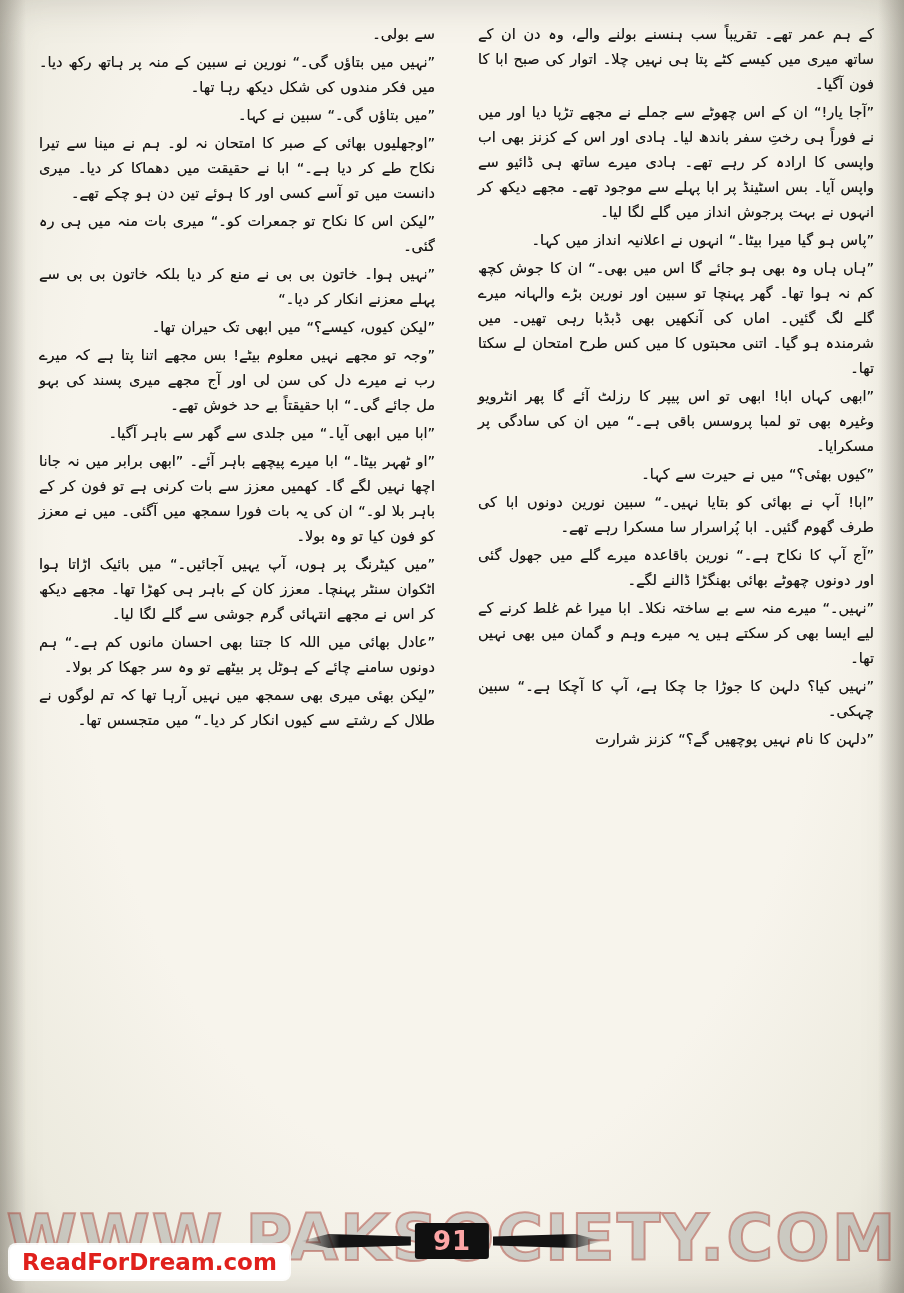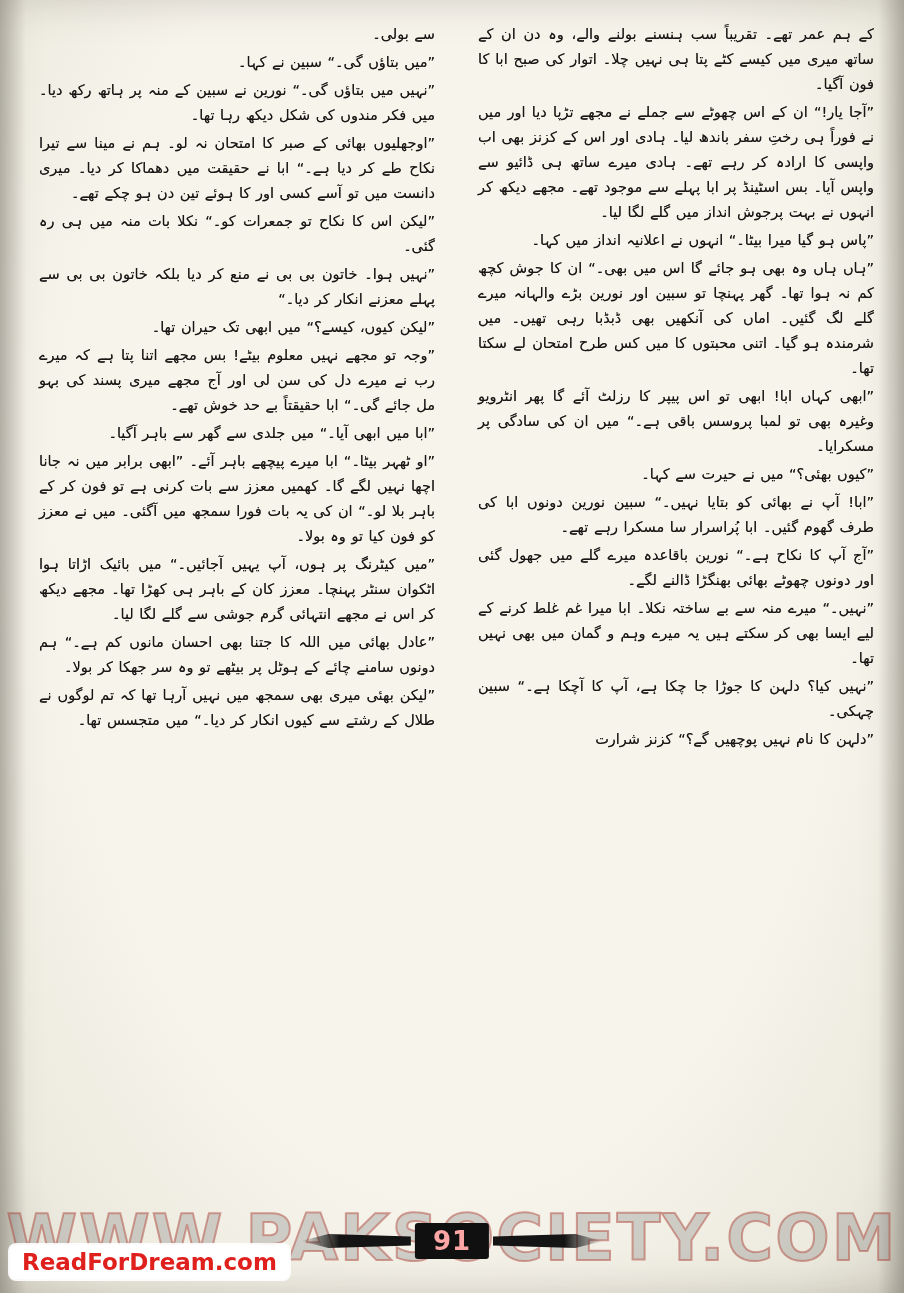--- a/index.html
+++ b/index.html
@@ -125,24 +125,24 @@
         <p>”ابھی کہاں ابا! ابھی تو اس پیپر کا رزلٹ آئے گا پھر انٹرویو وغیرہ بھی تو لمبا پروسس باقی ہے۔“ میں ان کی سادگی پر مسکرایا۔</p>
         <p>”کیوں بھئی؟“ میں نے حیرت سے کہا۔</p>
         <p>”ابا! آپ نے بھائی کو بتایا نہیں۔“ سبین نورین دونوں ابا کی طرف گھوم گئیں۔ ابا پُراسرار سا مسکرا رہے تھے۔</p>
         <p>”آج آپ کا نکاح ہے۔“ نورین باقاعدہ میرے گلے میں جھول گئی اور دونوں چھوٹے بھائی بھنگڑا ڈالنے لگے۔</p>
         <p>”نہیں۔“ میرے منہ سے بے ساختہ نکلا۔ ابا میرا غم غلط کرنے کے لیے ایسا بھی کر سکتے ہیں یہ میرے وہم و گمان میں بھی نہیں تھا۔</p>
         <p>”نہیں کیا؟ دلہن کا جوڑا جا چکا ہے، آپ کا آچکا ہے۔“ سبین چہکی۔</p>
         <p>”دلہن کا نام نہیں پوچھیں گے؟“ کزنز شرارت</p>
       </div>
     <div class="col">
         <p>سے بولی۔</p>
+        <p>”نہیں میں بتاؤں گی۔“ نورین نے سبین کے منہ پر ہاتھ رکھ دیا۔ میں فکر مندوں کی شکل دیکھ رہا تھا۔</p>
         <p>”میں بتاؤں گی۔“ سبین نے کہا۔</p>
-        <p>”نہیں میں بتاؤں گی۔“ نورین نے سبین کے منہ پر ہاتھ رکھ دیا۔ میں فکر مندوں کی شکل دیکھ رہا تھا۔</p>
         <p>”اوجھلیوں بھائی کے صبر کا امتحان نہ لو۔ ہم نے مینا سے تیرا نکاح طے کر دیا ہے۔“ ابا نے حقیقت میں دھماکا کر دیا۔ میری دانست میں تو آسے کسی اور کا ہوئے تین دن ہو چکے تھے۔</p>
-        <p>”لیکن اس کا نکاح تو جمعرات کو۔“ نکلا بات منہ میں ہی رہ گئی۔</p>
+        <p>”لیکن اس کا نکاح تو جمعرات کو۔“ میری بات منہ میں ہی رہ گئی۔</p>
         <p>”نہیں ہوا۔ خاتون بی بی نے منع کر دیا بلکہ خاتون بی بی سے پہلے معزنے انکار کر دیا۔“</p>
         <p>”لیکن کیوں، کیسے؟“ میں ابھی تک حیران تھا۔</p>
         <p>”وجہ تو مجھے نہیں معلوم بیٹے! بس مجھے اتنا پتا ہے کہ میرے رب نے میرے دل کی سن لی اور آج مجھے میری پسند کی بہو مل جائے گی۔“ ابا حقیقتاً بے حد خوش تھے۔</p>
         <p>”ابا میں ابھی آیا۔“ میں جلدی سے گھر سے باہر آگیا۔</p>
         <p>”او ٹھہر بیٹا۔“ ابا میرے پیچھے باہر آئے۔ ”ابھی برابر میں نہ جانا اچھا نہیں لگے گا۔ کھمیں معزز سے بات کرنی ہے تو فون کر کے باہر بلا لو۔“ ان کی یہ بات فورا سمجھ میں آگئی۔ میں نے معزز کو فون کیا تو وہ بولا۔</p>
         <p>”میں کیٹرنگ پر ہوں، آپ یہیں آجائیں۔“ میں بائیک اڑاتا ہوا اٹکوان سنٹر پہنچا۔ معزز کان کے باہر ہی کھڑا تھا۔ مجھے دیکھ کر اس نے مجھے انتہائی گرم جوشی سے گلے لگا لیا۔</p>
         <p>”عادل بھائی میں اللہ کا جتنا بھی احسان مانوں کم ہے۔“ ہم دونوں سامنے چائے کے ہوٹل پر بیٹھے تو وہ سر جھکا کر بولا۔</p>
         <p>”لیکن بھئی میری بھی سمجھ میں نہیں آرہا تھا کہ تم لوگوں نے طلال کے رشتے سے کیوں انکار کر دیا۔“ میں متجسس تھا۔</p>
       </div>
   </div>

